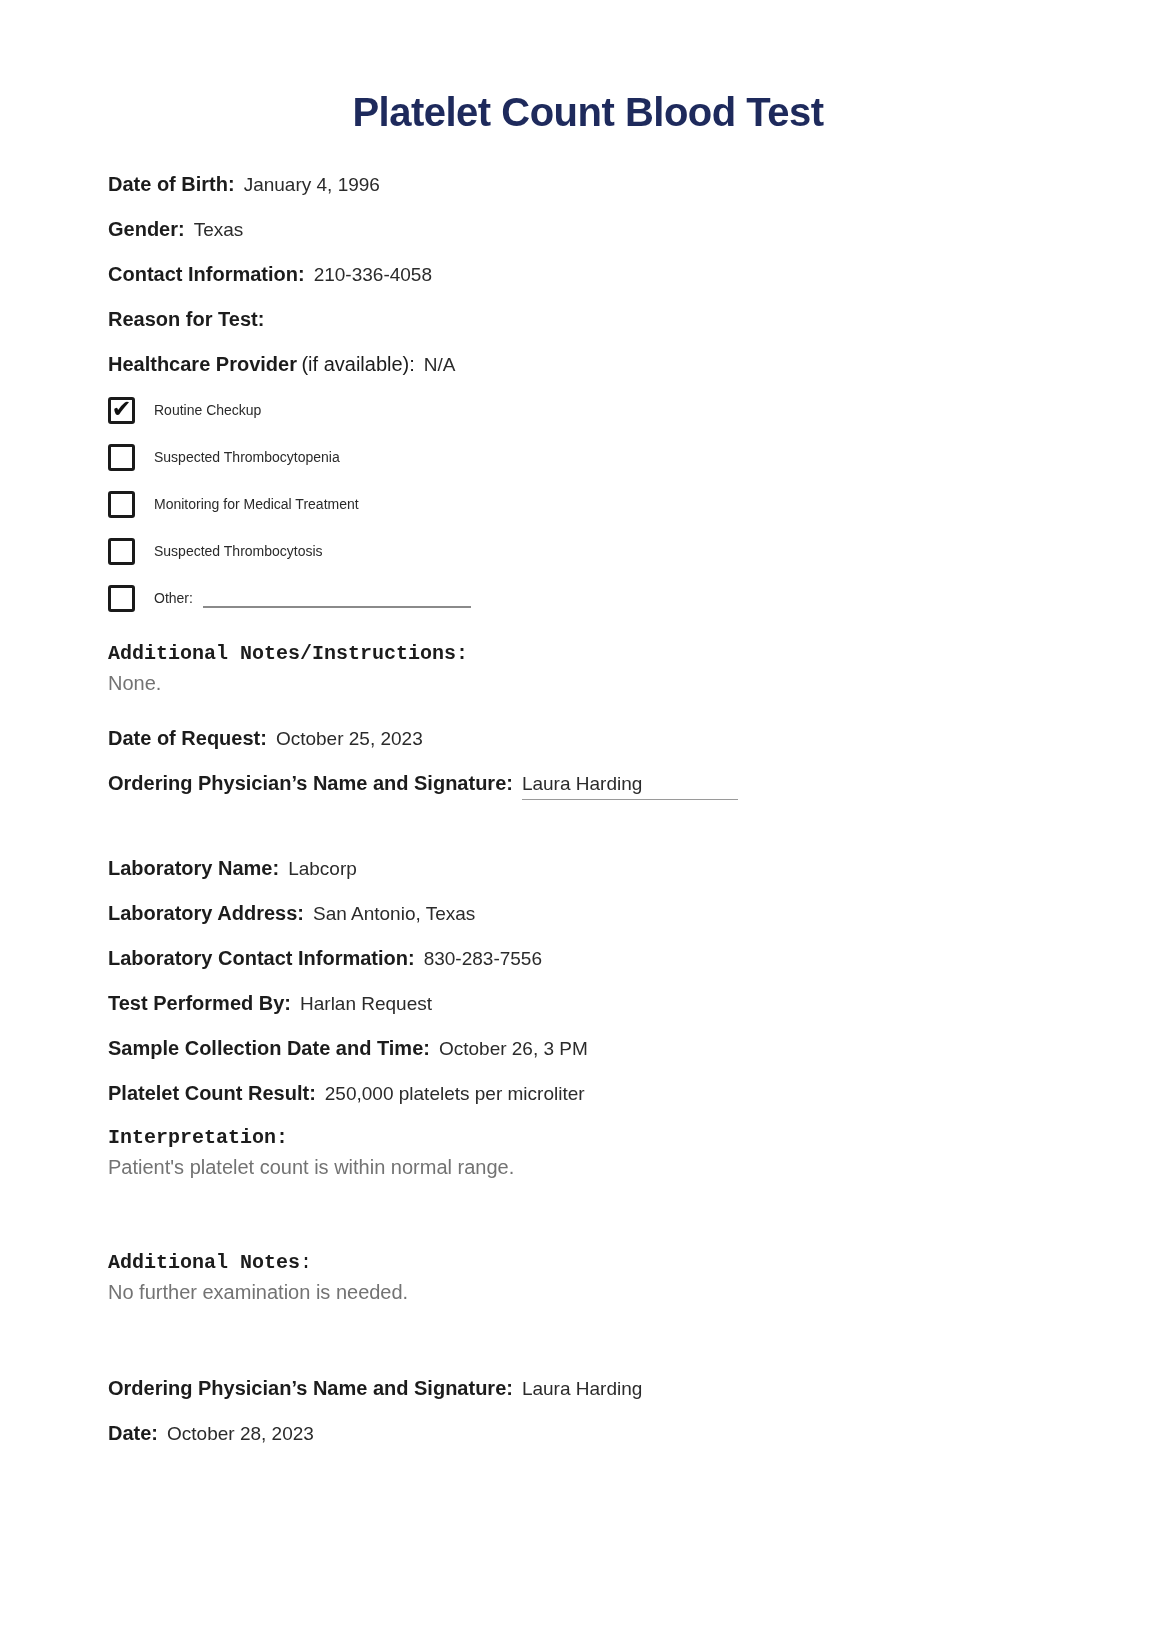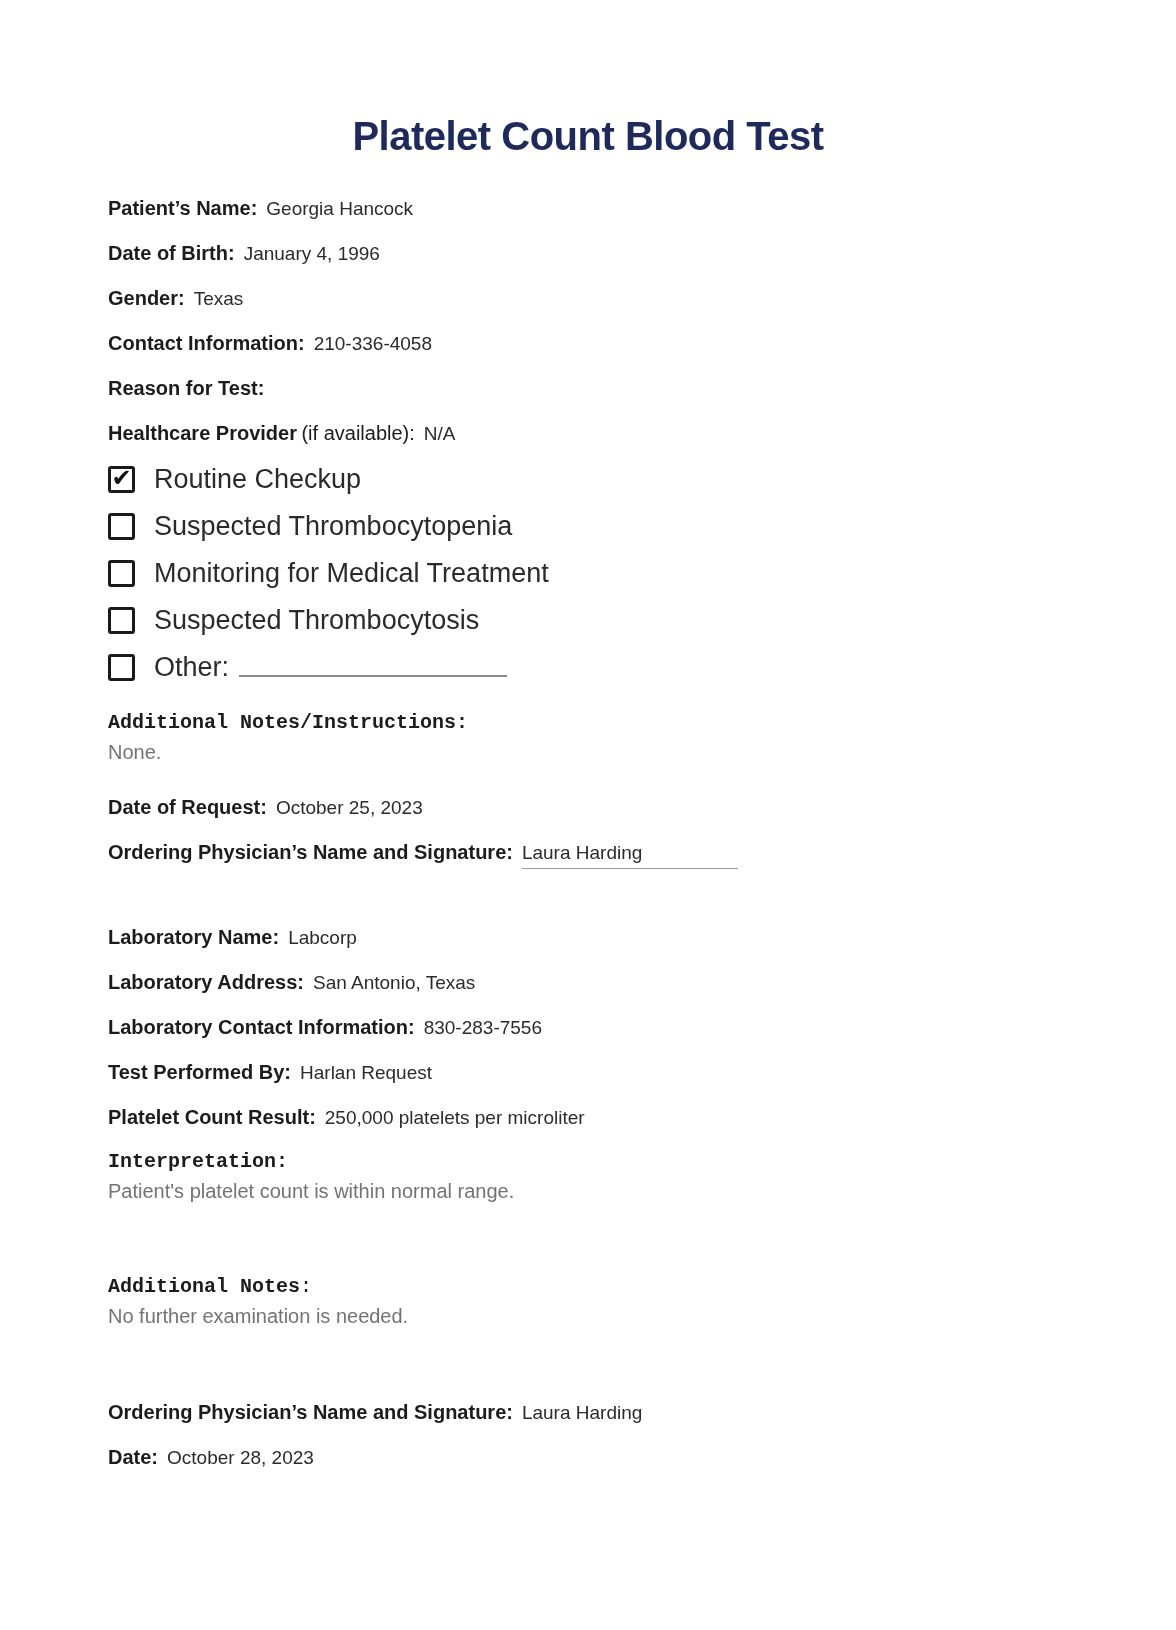--- a/index.html
+++ b/index.html
@@ -15,21 +15,21 @@
     color: #1f1f1f;
   }
   .page {
     box-sizing: border-box;
     width: 1176px;
     height: 1630px;
     padding: 0 108px;
   }
   .doc-title {
     margin: 0;
-    padding-top: 114px;
+    padding-top: 90px;
     text-align: center;
     font-size: 40px;
     font-weight: 700;
     color: #1e2a5c;
     letter-spacing: -0.5px;
     margin-bottom: 36px;
   }
   .row {
     line-height: 26px;
     margin-bottom: 17px;
@@ -79,21 +79,21 @@
   .checkbox .tick {
     display: none;
     font-size: 24px;
     font-weight: 700;
     color: #111111;
     line-height: 1;
     margin-top: -2px;
   }
   .checkbox.checked .tick { display: block; }
   .check-label {
-    font-size: 27px;
+    font-size: 14px;
     font-weight: 400;
     color: #2a2a2a;
   }
   .blank-line {
     display: inline-block;
     width: 268px;
     border-bottom: 2px solid #8a8a8a;
     height: 18px;
     margin-left: 10px;
   }
@@ -109,23 +109,20 @@
   .gap-xl  { height: 41px; }
   .mb-tight { margin-bottom: 2px; font-family: Liberation Mono, monospace; }
 </style>
 </head>
 <body>
 
 <div class="page">
 
   <h1 class="doc-title">Platelet Count Blood Test</h1>
 
-  <div class="row">
-    <span class="lbl">Patient’s Name:</span><span class="val">Georgia Hancock</span>
-  </div>
 
   <div class="row">
     <span class="lbl">Date of Birth:</span><span class="val">January 4, 1996</span>
   </div>
 
   <div class="row">
     <span class="lbl">Gender:</span><span class="val">Texas</span>
   </div>
 
   <div class="row">
@@ -198,20 +195,23 @@
   </div>
 
   <div class="row">
     <span class="lbl">Laboratory Contact Information:</span><span class="val">830-283-7556</span>
   </div>
 
   <div class="row">
     <span class="lbl">Test Performed By:</span><span class="val">Harlan Request</span>
   </div>
 
+  <div class="row">
+    <span class="lbl">Sample Collection Date and Time:</span><span class="val">October 26, 3 PM</span>
+  </div>
 
   <div class="row">
     <span class="lbl">Platelet Count Result:</span><span class="val">250,000 platelets per microliter</span>
   </div>
 
   <div class="row mb-tight">
     <span class="lbl">Interpretation:</span>
   </div>
   <div class="val-block">Patient's platelet count is within normal range.</div>
 

